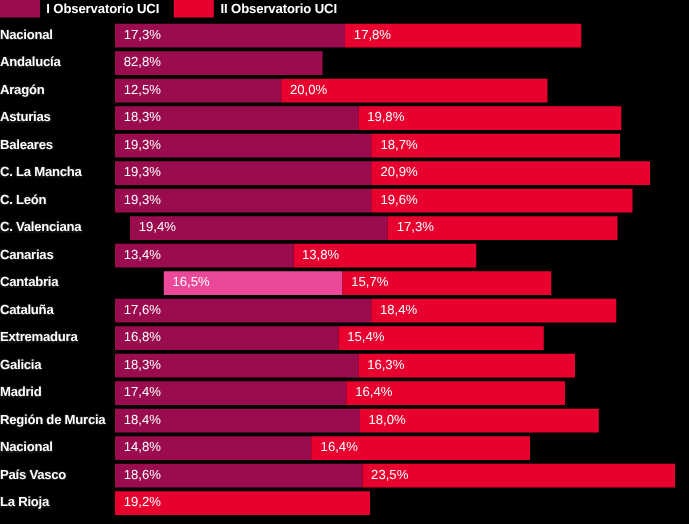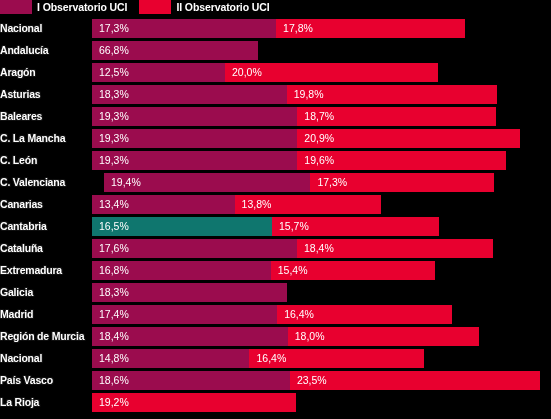--- a/index.html
+++ b/index.html
@@ -142,21 +142,21 @@
           </div>
           <div class="seg seg-2" style="width: 189.392px; background: rgb(232, 0, 47);">
             <span class="seg-value">17,8%</span>
           </div>
         </div>
       </div>
       <div class="row">
         <div class="row-label">Andalucía</div>
         <div class="bars">
           <div class="seg seg-1" style="width: 165.984px; background: rgb(155, 12, 78);">
-            <span class="seg-value">66,8%</span>
+            <span class="seg-value">82,8%</span>
           </div>
         </div>
       </div>
       <div class="row">
         <div class="row-label">Aragón</div>
         <div class="bars">
           <div class="seg seg-1" style="width: 133px; background: rgb(155, 12, 78);">
             <span class="seg-value">12,5%</span>
           </div>
           <div class="seg seg-2" style="width: 212.8px; background: rgb(232, 0, 47);">
@@ -226,21 +226,21 @@
             <span class="seg-value">13,4%</span>
           </div>
           <div class="seg seg-2" style="width: 146.832px; background: rgb(232, 0, 47);">
             <span class="seg-value">13,8%</span>
           </div>
         </div>
       </div>
       <div class="row">
         <div class="row-label">Cantabria</div>
         <div class="bars">
-          <div class="seg seg-1" style="width: 180px; background: #0f766e;">
+          <div class="seg seg-1" style="width: 143px; background: #ec4899; margin-left: 39px;">
             <span class="seg-value">16,5%</span>
           </div>
           <div class="seg seg-2" style="width: 167.048px; background: rgb(232, 0, 47);">
             <span class="seg-value">15,7%</span>
           </div>
         </div>
       </div>
       <div class="row">
         <div class="row-label">Cataluña</div>
         <div class="bars">
@@ -262,20 +262,23 @@
             <span class="seg-value">15,4%</span>
           </div>
         </div>
       </div>
       <div class="row">
         <div class="row-label">Galicia</div>
         <div class="bars">
           <div class="seg seg-1" style="width: 194.712px; background: rgb(155, 12, 78);">
             <span class="seg-value">18,3%</span>
           </div>
+          <div class="seg seg-2" style="width: 173.432px; background: rgb(232, 0, 47);">
+            <span class="seg-value">16,3%</span>
+          </div>
         </div>
       </div>
       <div class="row">
         <div class="row-label">Madrid</div>
         <div class="bars">
           <div class="seg seg-1" style="width: 185.136px; background: rgb(155, 12, 78);">
             <span class="seg-value">17,4%</span>
           </div>
           <div class="seg seg-2" style="width: 174.496px; background: rgb(232, 0, 47);">
             <span class="seg-value">16,4%</span>

